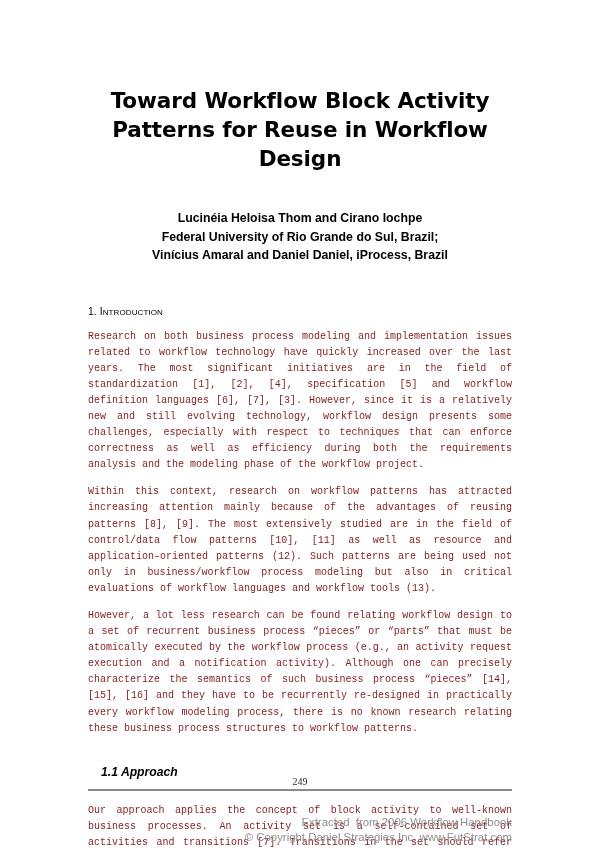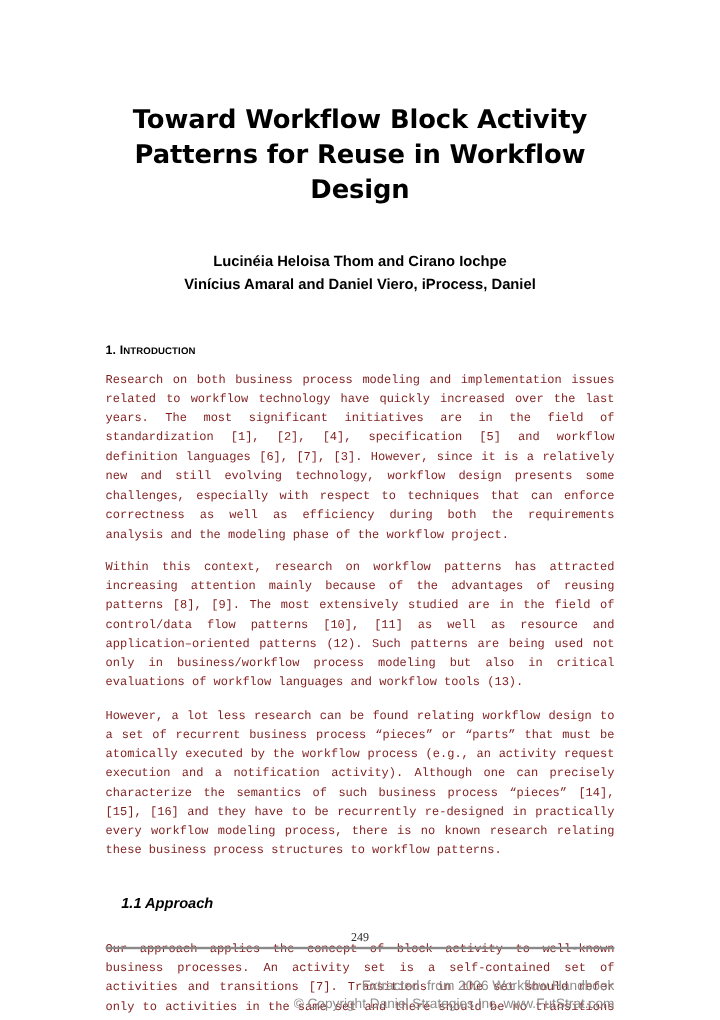--- a/index.html
+++ b/index.html
@@ -43,21 +43,21 @@
     line-height: 18.5px;
     text-align: center;
     color: #000000;
     margin: 12px;
     padding-top: 24px;
   }
 
   
   .section-head {
     font-family: "Liberation Sans", sans-serif;
-    font-weight: bold;
+    font-weight: normal;
     font-size: 10.3px;
     color: #000000;
     margin: 0;
     padding-top: 28px;
     letter-spacing: 0.1px;
   }
   .section-head .num { font-size: 10.3px; }
   .section-head .caps {
     font-variant: small-caps;
     text-transform: lowercase;
@@ -124,21 +124,22 @@
 <body>
 
 <div class="page">
 
   <div class="content">
 
     <h1 class="title">Toward Workflow Block Activity Patterns for Reuse in Workflow Design</h1>
 
     <div class="authors">
       <div>Lucinéia Heloisa Thom and Cirano Iochpe</div>
-      <div>Vinícius Amaral and Daniel Viero, iProcess, Daniel</div>
+      <div>Federal University of Rio Grande do Sul, Brazil;</div>
+      <div>Vinícius Amaral and Daniel Daniel, iProcess, Brazil</div>
     </div>
 
     <div class="section-head"><span class="num">1.</span><span> </span><span>I</span><span class="caps">ntroduction</span></div>
 
     <p class="body first">Research on both business process modeling and implementation issues related to workflow technology have quickly increased over the last years. The most significant initiatives are in the field of standardization [1], [2], [4], specification [5] and workflow definition languages [6], [7], [3]. However, since it is a relatively new and still evolving technology, workflow design presents some challenges, especially with respect to techniques that can enforce correctness as well as efficiency during both the requirements analysis and the modeling phase of the workflow project.</p>
 
     <p class="body">Within this context, research on workflow patterns has attracted increasing attention mainly because of the advantages of reusing patterns [8], [9]. The most extensively studied are in the field of control/data flow patterns [10], [11] as well as resource and application–oriented patterns (12). Such patterns are being used not only in business/workflow process modeling but also in critical evaluations of workflow languages and workflow tools (13).</p>
 
     <p class="body">However, a lot less research can be found relating workflow design to a set of recurrent business process “pieces” or “parts” that must be atomically executed by the workflow process (e.g., an activity request execution and a notification activity). Although one can precisely characterize the semantics of such business process “pieces” [14], [15], [16] and they have to be recurrently re-designed in practically every workflow modeling process, there is no known research relating these business process structures to workflow patterns.</p>
 

